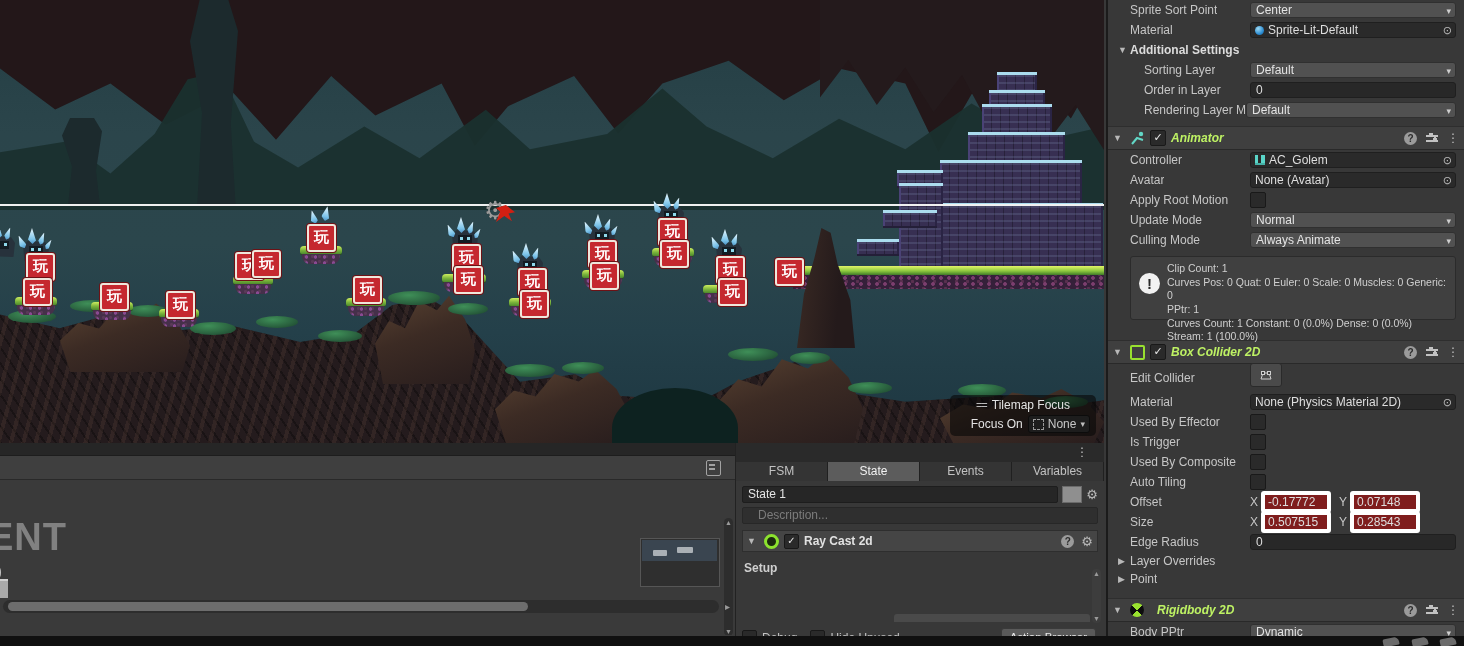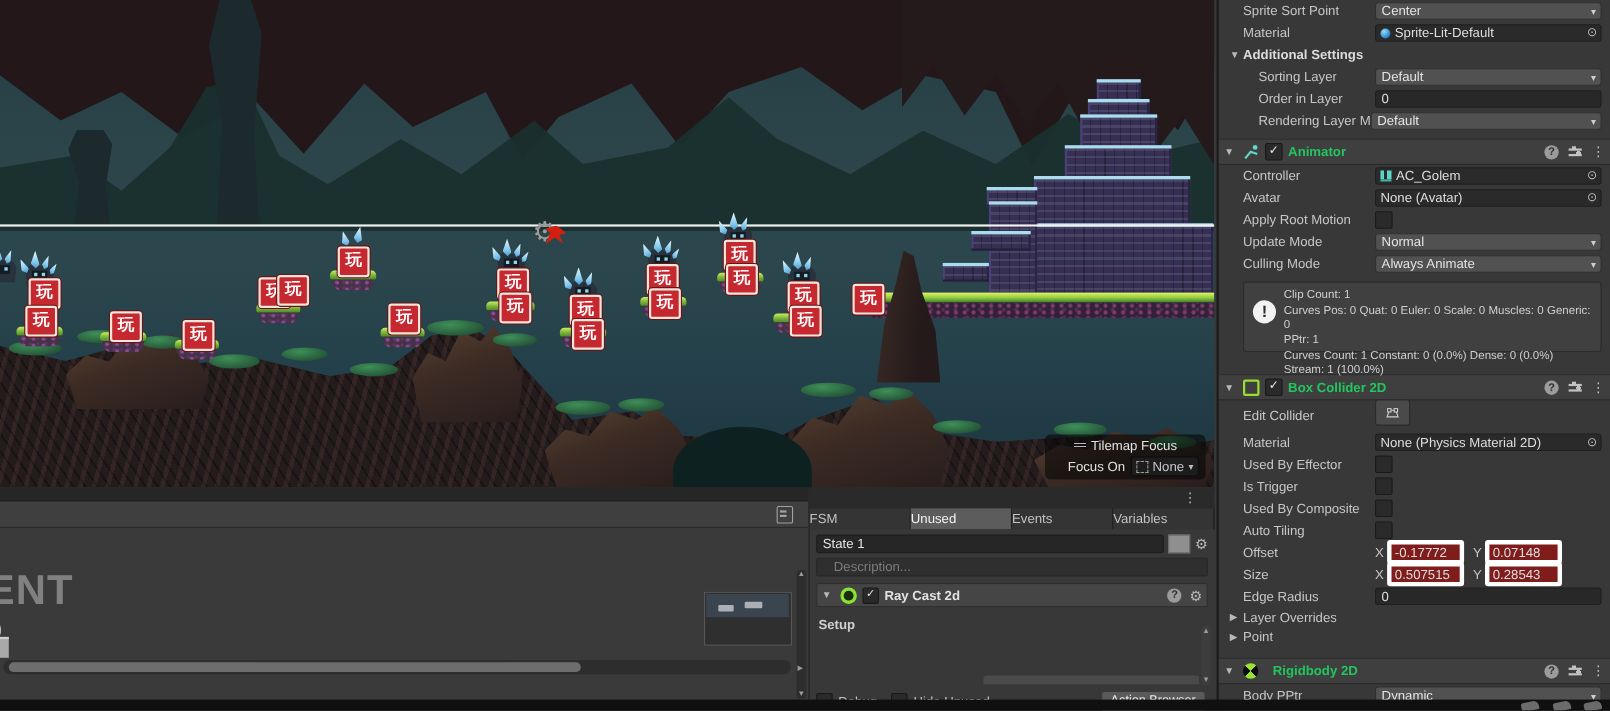--- a/index.html
+++ b/index.html
@@ -81,21 +81,21 @@
   .gp-hscroll{position:absolute;left:3px;top:157px;width:716px;height:13px;background:#2d2d2d;border-radius:7px;}
   .gp-hthumb{position:absolute;left:5px;top:2px;width:520px;height:9px;background:#6d6d6d;border-radius:5px;}
   .gp-harrow{position:absolute;right:5px;top:158px;color:#9a9a9a;font-size:10px;}
   .gp-vscroll{position:absolute;right:2px;top:38px;width:9px;height:118px;background:#2d2d2d;border-radius:5px;}
   .gp-vscroll span{position:absolute;left:1px;color:#9a9a9a;font-size:7px;}
   
   .fsm-panel{position:absolute;left:735px;top:443px;width:369px;height:193px;background:#383838;border-left:1px solid #222;box-sizing:border-box;}
   .fp-topstrip{position:relative;height:19px;background:#2a2a2a;}
   .fp-kebab{position:absolute;right:16px;top:2px;color:#c2c2c2;font-size:12px;}
   .fp-tabs{display:flex;height:19px;background:#272727;}
-  .fp-tab{flex:1;text-align:left;line-height:19px;background:#343434;border-right:1px solid #202020;color:#c2c2c2;font-size:12px;}
+  .fp-tab{flex:1;text-align:center;line-height:19px;background:#343434;border-right:1px solid #202020;color:#c2c2c2;font-size:12px;}
   .fp-tab.active{background:#5c5c5c;color:#f2f2f2;}
   .fp-body{position:relative;padding:5px 6px 0 6px;height:155px;}
   .fp-staterow{display:flex;align-items:center;gap:4px;}
   .fp-statefield{flex:1;height:15px;background:#262626;border:1px solid #1d1d1d;border-radius:2px;padding:0 5px;color:#e4e4e4;line-height:15px;}
   .fp-swatch{width:18px;height:15px;background:#8f8f8f;border:1px solid #6a6a6a;}
   .fp-gear{color:#b8b8b8;font-size:13px;}
   .fp-desc{margin-top:4px;height:15px;background:#2f2f2f;border:1px solid #272727;border-radius:2px;padding:0 15px;color:#7c7c7c;line-height:15px;}
   .fp-actionhead{position:relative;margin-top:6px;height:20px;background:#454545;border:1px solid #2e2e2e;display:flex;align-items:center;gap:5px;padding:0 4px;}
   .fp-ring{width:9px;height:9px;border:3px solid #8ce22e;border-radius:50%;background:#1c2a10;}
   .fp-cb{width:13px;height:13px;background:#2a2a2a;border:1px solid #181818;border-radius:2px;color:#e6e6e6;font-size:10px;line-height:12px;text-align:center;}
@@ -118,21 +118,21 @@
   .dd .ar{position:absolute;right:4px;top:1px;font-size:9px;color:#cfcfcf;}
   .tf{flex:1;height:14px;background:#282828;border:1px solid #1f1f1f;border-radius:3px;padding:0 5px;color:#dedede;line-height:14px;overflow:hidden;}
   .objf{position:relative;flex:1;height:14px;background:#2a2a2a;border:1px solid #1f1f1f;border-radius:3px;padding:0 16px 0 4px;color:#dedede;line-height:14px;display:flex;align-items:center;gap:4px;overflow:hidden;}
   .objf .pick{position:absolute;right:3px;top:0;color:#bdbdbd;font-size:11px;}
   .sphere{width:9px;height:9px;border-radius:50%;background:radial-gradient(circle at 35% 30%,#9fd9f2,#2e8fd4 60%,#115a96);flex:none;}
   .ctrlicon{width:10px;height:8px;flex:none;background:linear-gradient(90deg,#5ad5c8 3px,transparent 3px),linear-gradient(90deg,transparent 6px,#5ad5c8 6px);border-bottom:2px solid #45b0a6;}
   .cbox{width:14px;height:14px;background:#2a2a2a;border:1px solid #191919;border-radius:2px;flex:none;color:#e8e8e8;font-size:11px;line-height:13px;text-align:center;}
   .fold{width:12px;color:#b8b8b8;font-size:9px;flex:none;}
   .boldlbl{font-weight:bold;color:#dcdcdc;}
   .chead{height:22px;background:#3f3f3f;border-top:1px solid #2e2e2e;border-bottom:1px solid #292929;display:flex;align-items:center;gap:5px;padding:0 5px;}
-  .chead .title{font-weight:bold;color:#22c55e;}
+  .chead .title{font-weight:bold;color:#bef264;font-style:italic;}
   .chead .hicons{margin-left:auto;display:flex;gap:9px;align-items:center;color:#c2c2c2;}
   .preseticon{display:inline-block;width:12px;height:10px;background:
       linear-gradient(#c2c2c2,#c2c2c2) 0 2px/12px 2px no-repeat,
       linear-gradient(#c2c2c2,#c2c2c2) 0 7px/12px 2px no-repeat,
       radial-gradient(circle,#c2c2c2 2px,transparent 2px) 2px -2px/6px 6px no-repeat,
       radial-gradient(circle,#c2c2c2 2px,transparent 2px) 6px 3px/6px 6px no-repeat;}
   .kebab{color:#c2c2c2;}
   .bc-icon{width:11px;height:11px;border:2px solid #98e02f;border-radius:2px;flex:none;}
   .rb-icon{width:14px;height:14px;border-radius:50%;flex:none;background:conic-gradient(#0d0d0d 0 25%,#9ae22f 25% 50%,#0d0d0d 50% 75%,#9ae22f 75% 100%);transform:rotate(45deg);}
   .infobox{position:relative;margin:6px 8px 6px 22px;background:#404040;border:1px solid #2b2b2b;border-radius:3px;
@@ -384,21 +384,21 @@
     </div>
     <span class="gp-harrow">▸</span>
   </div>
 
   <div class="fsm-panel">
     <div class="fp-topstrip">
       <span class="fp-kebab">⋮</span>
     </div>
     <div class="fp-tabs">
       <div class="fp-tab">FSM</div>
-      <div class="fp-tab active">Unused</div>
+      <div class="fp-tab active">State</div>
       <div class="fp-tab">Events</div>
       <div class="fp-tab">Variables</div>
     </div>
     <div class="fp-body">
       <div class="fp-staterow">
         <div class="fp-statefield">State 1</div>
         <div class="fp-swatch"></div>
         <span class="fp-gear">⚙</span>
       </div>
       <div class="fp-desc">Description...</div>

